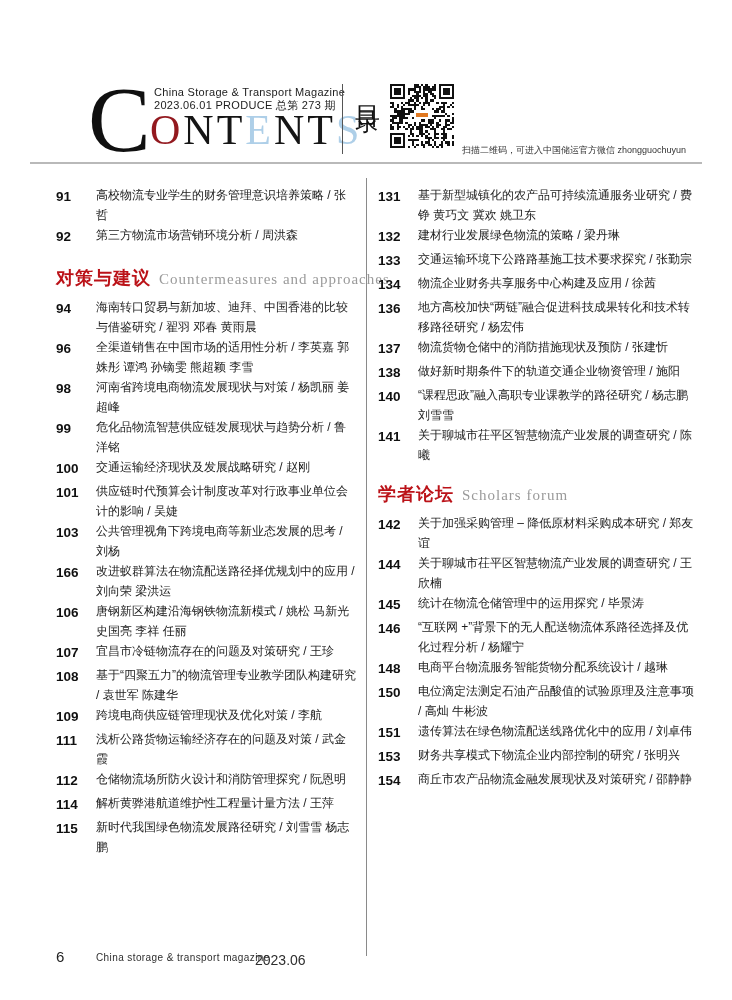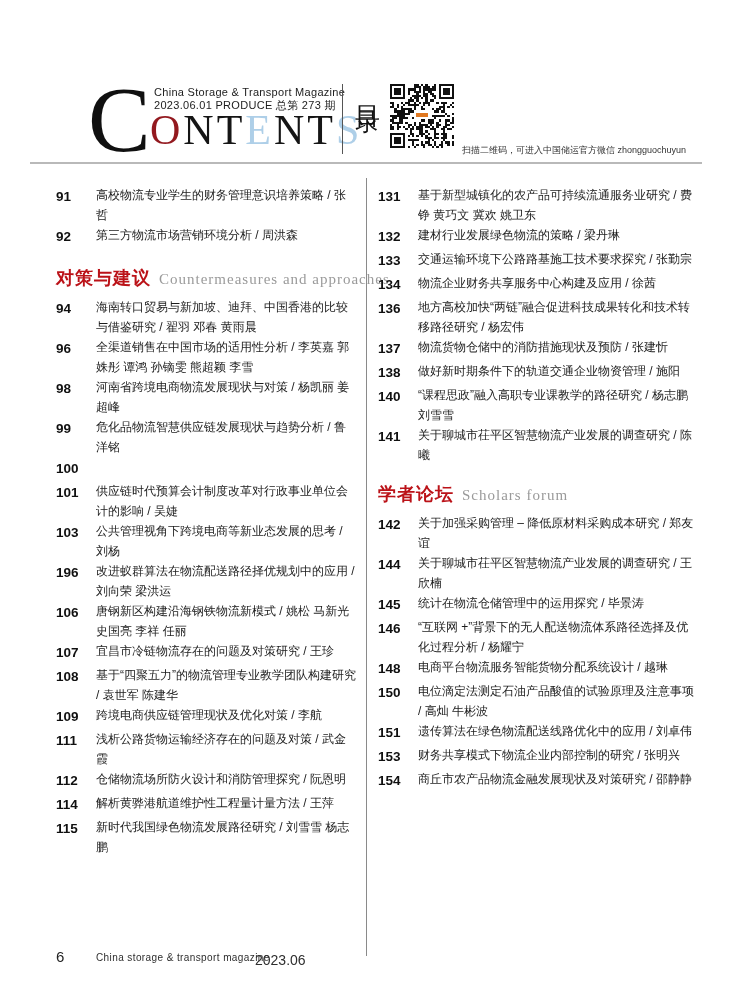--- a/index.html
+++ b/index.html
@@ -409,31 +409,32 @@
       <div class="entry">
         <span class="entry-num">98</span>
         <span class="entry-text">河南省跨境电商物流发展现状与对策 / 杨凯丽 姜超峰</span>
       </div>
       <div class="entry">
         <span class="entry-num">99</span>
         <span class="entry-text">危化品物流智慧供应链发展现状与趋势分析 / 鲁洋铭</span>
       </div>
       <div class="entry">
         <span class="entry-num">100</span>
+        <span class="entry-text">交通运输经济现状及发展战略研究 / 赵刚</span>
       </div>
       <div class="entry">
         <span class="entry-num">101</span>
         <span class="entry-text">供应链时代预算会计制度改革对行政事业单位会计的影响 / 吴婕</span>
       </div>
       <div class="entry">
         <span class="entry-num">103</span>
         <span class="entry-text">公共管理视角下跨境电商等新业态发展的思考 / 刘杨</span>
       </div>
       <div class="entry">
-        <span class="entry-num">196</span>
+        <span class="entry-num">166</span>
         <span class="entry-text">改进蚁群算法在物流配送路径择优规划中的应用 / 刘向荣 梁洪运</span>
       </div>
       <div class="entry">
         <span class="entry-num">106</span>
         <span class="entry-text">唐钢新区构建沿海钢铁物流新模式 / 姚松 马新光 史国亮 李祥 任丽</span>
       </div>
       <div class="entry">
         <span class="entry-num">107</span>
         <span class="entry-text">宜昌市冷链物流存在的问题及对策研究 / 王珍</span>
       </div>

